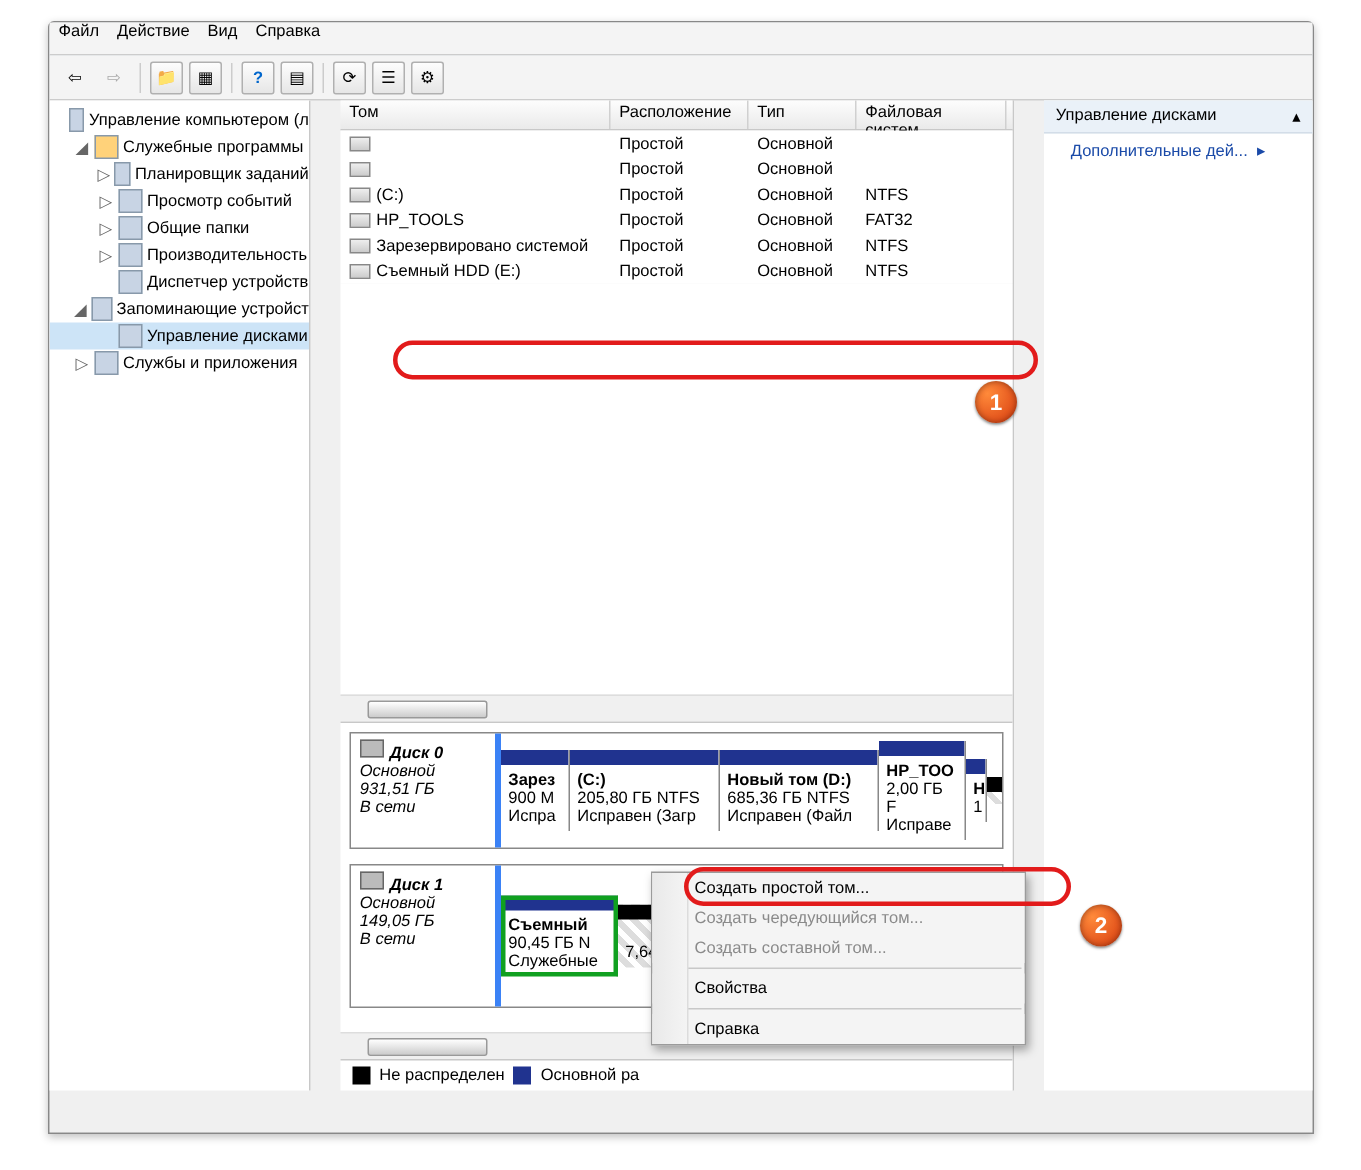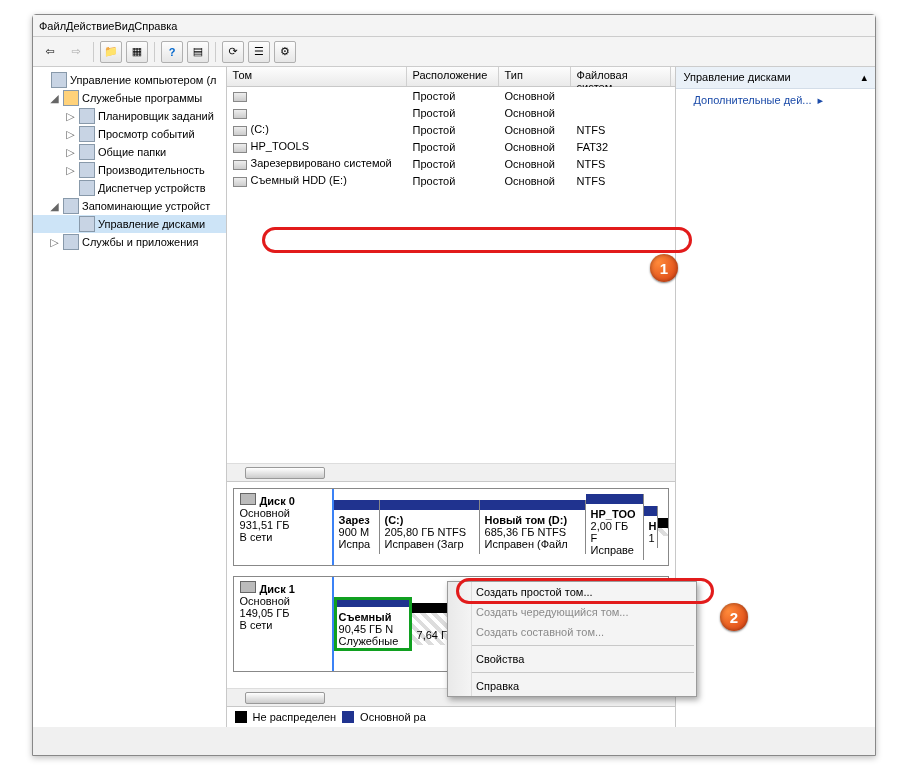--- a/index.html
+++ b/index.html
@@ -4,26 +4,26 @@
 <style>
 * { box-sizing: border-box; margin: 0; padding: 0; font-family: "Segoe UI", Tahoma, sans-serif; font-size: 11px; }
 body { background: #fff; width: 907px; height: 780px; position: relative; overflow: hidden; }
 .outer { position: absolute; left: 32px; top: 14px; width: 844px; height: 742px; border: 1px solid #888; border-radius: 4px 4px 0 0; background: linear-gradient(#eef2f8,#d9e4f1 24px,#f0f0f0 24px); box-shadow: 0 2px 6px rgba(0,0,0,.25); }
 .titlebar { height: 28px; display: flex; align-items: center; padding: 0 4px; background: linear-gradient(#f7fbff,#e3ecf7); border-bottom: 1px solid #bcc; border-radius: 4px 4px 0 0; }
 .titlebar .appicon { width: 16px; height: 16px; background: #6a8; margin-right: 6px; }
 .titlebar .title { flex: 1; color: #333; }
 .wbtns { display: flex; gap: 2px; }
 .wbtn { width: 28px; height: 16px; border: 1px solid #888; border-radius: 2px; display: flex; align-items: center; justify-content: center; background: linear-gradient(#fefefe,#d9e2ec); }
 .wbtn.close { background: linear-gradient(#f08080,#c03028); color: #fff; }
-.menus { height: 22px; background: #f4f4f4; border-bottom: 1px solid #ccc; display: flex; align-items: center; padding: 0 6px; }
+.menus { height: 22px; background: #f4f4f4; border-bottom: 1px solid #ccc; display: flex; padding: 0 6px; gap: 12px; }
 .toolbar { height: 30px; background: #f4f4f4; border-bottom: 1px solid #ccc; display: flex; align-items: center; padding: 0 6px; gap: 4px; }
 .tbtn { width: 22px; height: 22px; border: 1px solid #b0b0b0; background: linear-gradient(#fdfdfd,#e6e6e6); display: flex; align-items: center; justify-content: center; border-radius: 2px; }
 .tbtn.flat { border-color: transparent; background: transparent; }
 .sep { width: 1px; height: 20px; background: #ccc; margin: 0 2px; }
-.client { display: flex; height: calc(100% - 28px - 22px - 30px); }
+.client { display: flex; height: calc(100% - 28px - 22px - 30px); gap: 20px; }
 .tree { width: 194px; border-right: 1px solid #c8c8c8; background: #fff; padding: 4px 0; overflow: hidden; }
 .ti { display: flex; align-items: center; height: 18px; padding-left: 4px; white-space: nowrap; }
 .ti .tw { width: 11px; text-align: center; color: #666; }
 .ti .ic { width: 16px; height: 16px; margin: 0 3px; background: #c8d4e4; border: 1px solid #89a; }
 .ti.sel { background: #cde4f7; }
 .ti.d1 { padding-left: 16px; } .ti.d2 { padding-left: 32px; }
 .mid { flex: 1; display: flex; flex-direction: column; border-right: 1px solid #c8c8c8; }
 .volhdr { display: flex; background: linear-gradient(#fdfdfd,#eaeaea); border-bottom: 1px solid #c8c8c8; height: 20px; }
 .volhdr > div { border-right: 1px solid #d0d0d0; padding: 2px 6px; }
 .volrows { background: #fff; }
@@ -31,21 +31,21 @@
 .vr > div { padding: 0 6px; white-space: nowrap; overflow: hidden; }
 .vr .vic { width: 14px; height: 10px; border: 1px solid #888; background: linear-gradient(#eee,#ccc); display: inline-block; margin-right: 4px; vertical-align: middle; }
 .c1 { width: 180px; } .c2 { width: 92px; } .c3 { width: 72px; } .c4 { width: 100px; }
 .hl-row { position: absolute; border: 3px solid #e21b1b; border-radius: 14px; pointer-events: none; }
 .badge { position: absolute; width: 28px; height: 28px; border-radius: 50%; background: radial-gradient(circle at 30% 30%,#ff8a3a,#d63a0e); color: #fff; font-weight: bold; font-size: 15px; display: flex; align-items: center; justify-content: center; box-shadow: inset 0 0 4px rgba(0,0,0,.4),0 1px 2px rgba(0,0,0,.5); }
 .vfill { flex: 1; background: #fff; }
 .hscroll { height: 18px; background: #f0f0f0; border-top: 1px solid #ddd; display: flex; align-items: center; }
 .hscroll .th { width: 80px; height: 12px; background: linear-gradient(#fff,#ccc); border: 1px solid #999; margin-left: 18px; border-radius: 2px; }
 .diskarea { border-top: 1px solid #c8c8c8; background: #fff; padding: 6px; }
 .drow { display: flex; border: 1px solid #888; margin-bottom: 10px; min-height: 78px; }
-.dlabel { width: 100px; border-right: 2px solid #3b82f6; padding: 4px 6px; }
+.dlabel { width: 100px; border-right: 4px solid #3b82f6; padding: 4px 6px; font-style: italic; }
 .dlabel .dic { width: 16px; height: 12px; background: #bbb; border: 1px solid #666; display: inline-block; margin-right: 4px; }
 .dparts { flex: 1; display: flex; position: relative; align-items: center; }
 .part { border-right: 1px solid #888; padding: 4px 5px; overflow: hidden; }
 .part .bar { height: 10px; background: #20338f; margin: -4px -5px 4px -5px; }
 .part.unalloc .bar { background: #000; }
 .part.unalloc { background: repeating-linear-gradient(45deg,#fff,#fff 4px,#ddd 4px,#ddd 8px); }
 .part.sel { outline: 3px solid #10a020; outline-offset: -3px; }
 .legend { border-top: 1px solid #c8c8c8; background: #fff; padding: 4px 8px; display: flex; align-items: center; gap: 6px; }
 .lg { width: 12px; height: 12px; display: inline-block; }
 .actions { width: 200px; background: #fff; }
@@ -238,21 +238,21 @@
           <span>▴</span>
         </div>
       <div class="alnk"><span>Дополнительные дей...</span>&nbsp;&nbsp;▸</div>
     </div>
   </div>
 </div>
 
 <div class="hl-row" style="left:262px; top:227px; width:430px; height:26px"></div>
 <div class="badge" style="left:650px; top:254px">1</div>
 
-<div class="ctx" style="left:447px; top:581px">
+<div class="ctx" style="left:434px; top:581px">
   <div class="gutter"></div>
   <div class="citem">Создать простой том...</div>
   <div class="citem dis">Создать чередующийся том...</div>
   <div class="citem dis">Создать составной том...</div>
   <div class="csep"></div>
   <div class="citem">Свойства</div>
   <div class="csep"></div>
   <div class="citem">Справка</div>
 </div>
 <div class="ctx-hl" style="left:456px; top:578px; width:258px; height:26px"></div>

